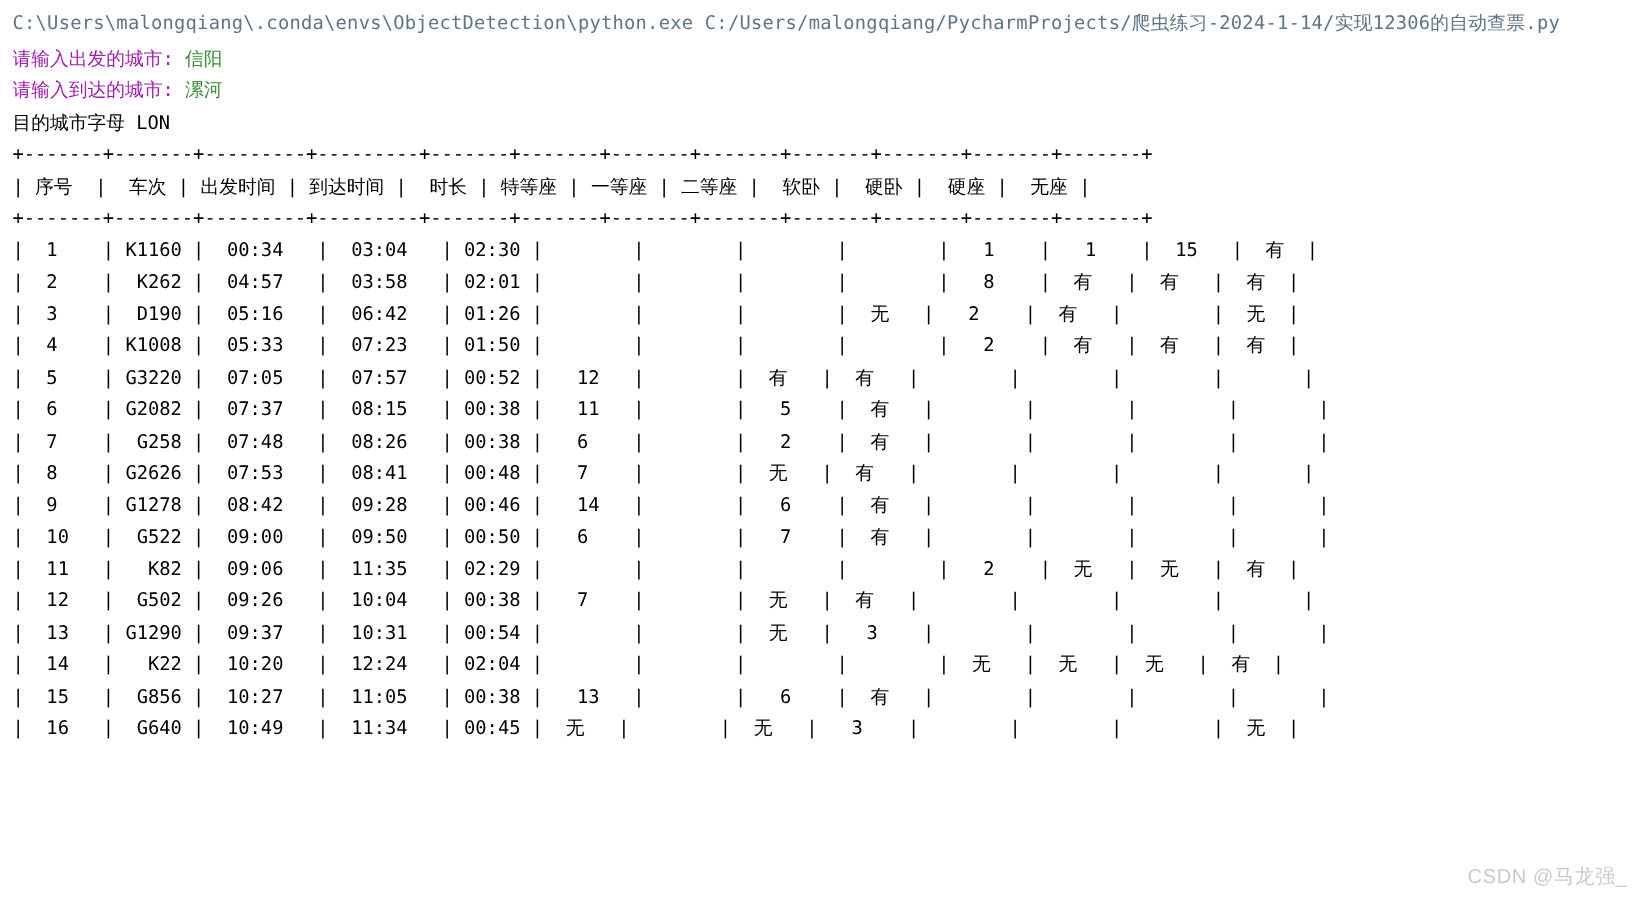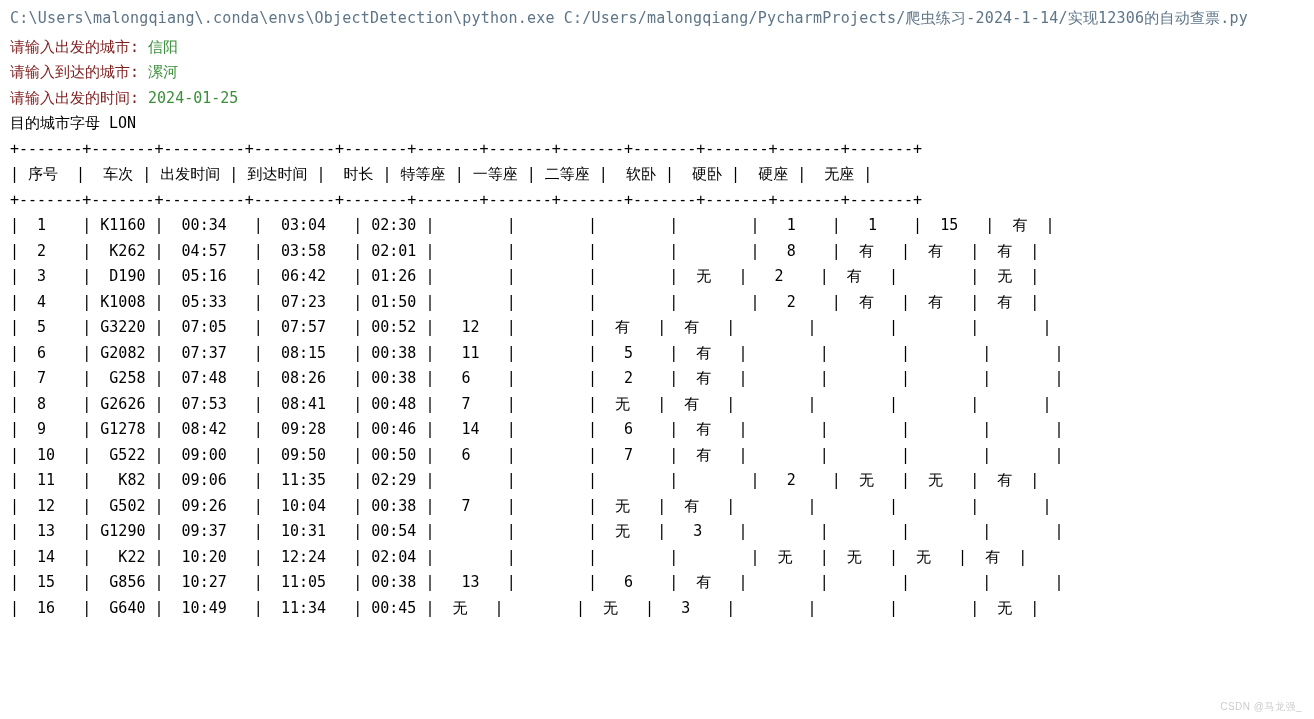--- a/index.html
+++ b/index.html
@@ -26,40 +26,40 @@
   }
   .cmd-wrap {
     white-space: normal;
     word-break: break-all;
     line-height: 1.7;
     margin-bottom: 3px;
   }
   .prompt-line {
     font-family: Consolas, "Microsoft YaHei", monospace;
   }
-  .prompt-label { color: #7f1d1d; }
+  .prompt-label { color: #a21caf; }
   .prompt-input {
     color: #3a8f3a;
   }
   .out-line {
     color: #000000;
     font-family: Consolas, "Microsoft YaHei", monospace;
   }
   .mono-block {
     font-family: Consolas, monospace;
     color: #000000;
     white-space: pre;
     line-height: 1.7;
   }
   .watermark {
     position: absolute;
     right: 12px;
     bottom: 4px;
     color: rgba(0, 0, 0, 0.22);
-    font-size: 10px;
+    font-size: 16px;
     font-family: "Microsoft YaHei", sans-serif;
     letter-spacing: 0.5px;
   }
 </style>
 </head>
 <body>
 
 <div class="console">
 
   <div class="cmd-wrap">
@@ -67,23 +67,20 @@
   </div>
 
   <div class="prompt-line">
     <span class="prompt-label">请输入出发的城市: </span><span class="prompt-input">信阳</span>
   </div>
 
   <div class="prompt-line">
     <span class="prompt-label">请输入到达的城市: </span><span class="prompt-input">漯河</span>
   </div>
 
-  <div class="prompt-line">
-    <span class="prompt-label">请输入出发的时间: </span><span class="prompt-input">2024-01-25</span>
-  </div>
 
   <div class="out-line">目的城市字母  LON</div>
 
   <div class="mono-block">+-------+-------+---------+---------+-------+-------+-------+-------+-------+-------+-------+-------+</div>
   <div class="mono-block">| 序号  |  车次 | 出发时间 | 到达时间 |  时长 | 特等座 | 一等座 | 二等座 |  软卧 |  硬卧 |  硬座 |  无座 |</div>
   <div class="mono-block">+-------+-------+---------+---------+-------+-------+-------+-------+-------+-------+-------+-------+</div>
 
   <div class="mono-block">|  1    | K1160 |  00:34   |  03:04   | 02:30 |        |        |        |        |   1    |   1    |  15   |  有  |</div>
   <div class="mono-block">|  2    |  K262 |  04:57   |  03:58   | 02:01 |        |        |        |        |   8    |  有   |  有   |  有  |</div>
   <div class="mono-block">|  3    |  D190 |  05:16   |  06:42   | 01:26 |        |        |        |  无   |   2    |  有   |        |  无  |</div>

